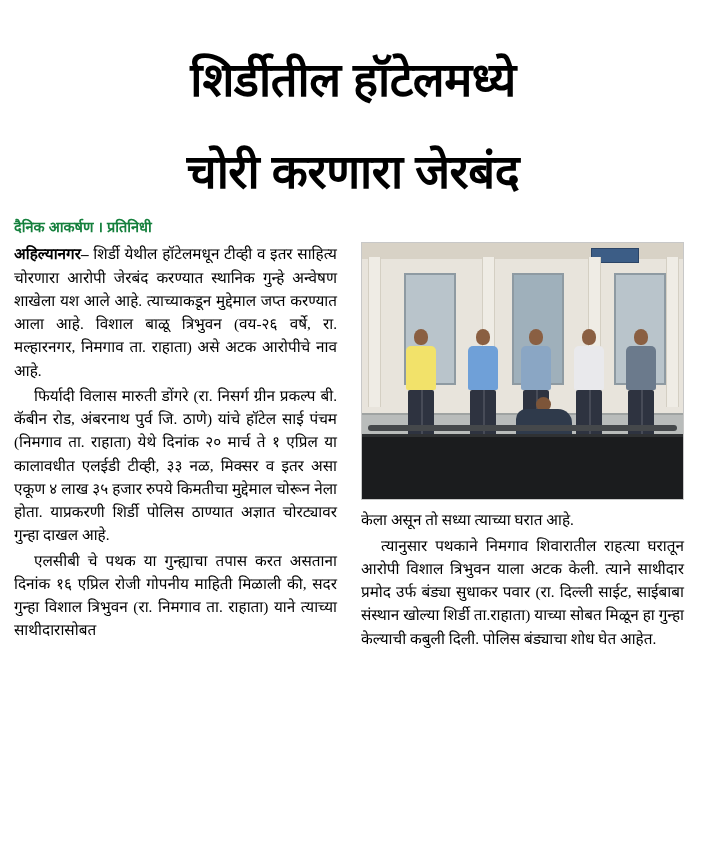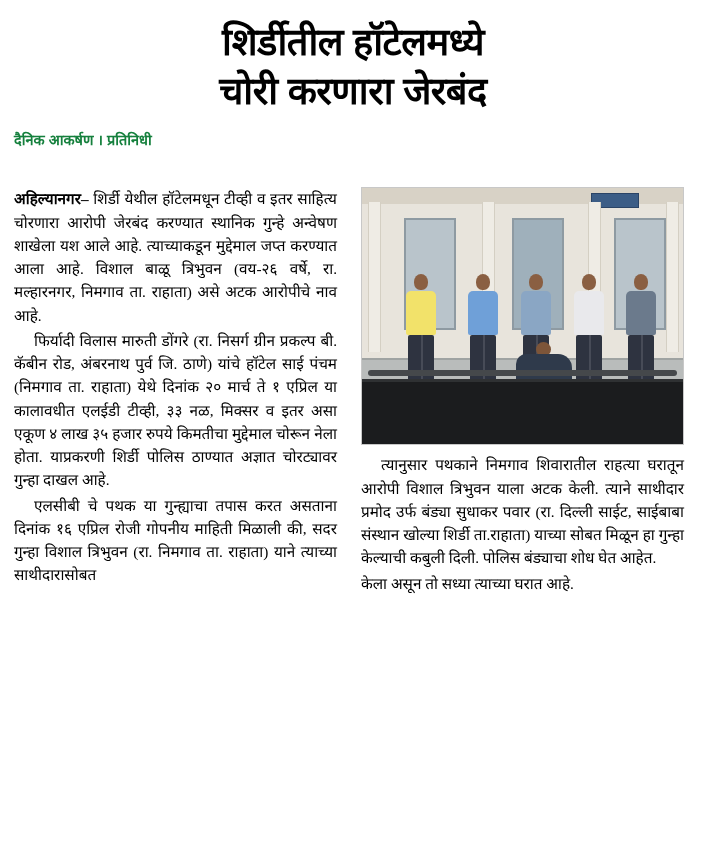--- a/index.html
+++ b/index.html
@@ -24,39 +24,39 @@
   .headline {
     text-align: center;
     font-family: "Liberation Sans", sans-serif;
     font-weight: bold;
     color: #000000;
     line-height: 1.28;
     letter-spacing: -0.5px;
   }
   .headline .line {
     display: block;
-    font-size: 38px;
+    font-size: 47px;
+    margin-top: 32px;
   }
   .byline {
     margin-top: 14px;
     font-family: "Liberation Sans", sans-serif;
     font-weight: bold;
     font-size: 14.5px;
     color: #15803d;
   }
   .content {
     margin-top: 6px;
     display: flex;
     flex-direction: row;
     gap: 0px;
   }
   .col {
     width: 335px;
     box-sizing: border-box;
-    margin-top: 32px;
   }
   .col-left {
     padding-right: 12px;
   }
   .col-right {
     padding-left: 12px;
   }
   .photo-wrap {
     width: 100%;
     margin-bottom: 8px;
@@ -298,18 +298,18 @@
             <div class="c-body"></div>
           </div>
 
           <div class="platform">
             <div class="rail"></div>
           </div>
 
         </div>
       </div>
 
+      <p class="para first"><span>केला असून तो सध्या त्याच्या घरात आहे.</span></p>
       <p class="para indent"><span>त्यानुसार पथकाने निमगाव शिवारातील राहत्या घरातून आरोपी विशाल त्रिभुवन याला अटक केली. त्याने साथीदार प्रमोद उर्फ बंड्या सुधाकर पवार (रा. दिल्ली साईट, साईबाबा संस्थान खोल्या शिर्डी ता.राहाता) याच्या सोबत मिळून हा गुन्हा केल्याची कबुली दिली. पोलिस बंड्याचा शोध घेत आहेत.</span></p>
-      <p class="para first"><span>केला असून तो सध्या त्याच्या घरात आहे.</span></p>
     </div>
 
   </div>
 </div>
 
 </body></html>

